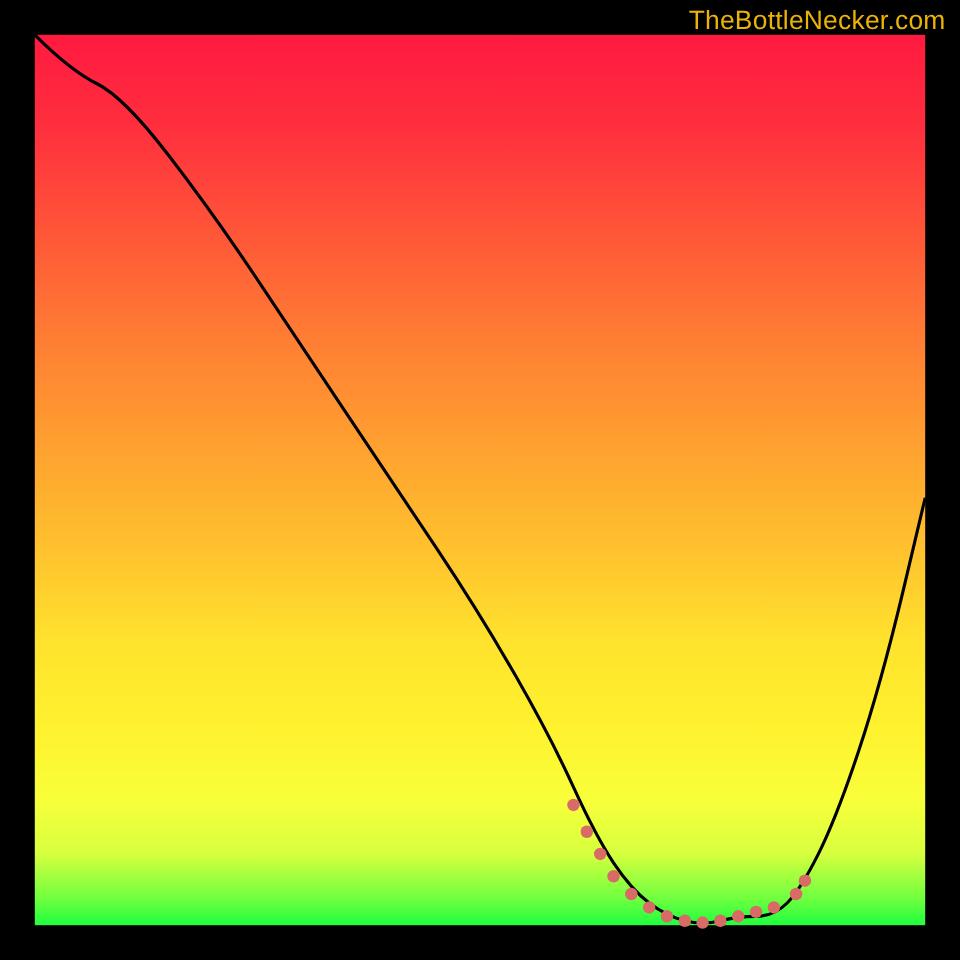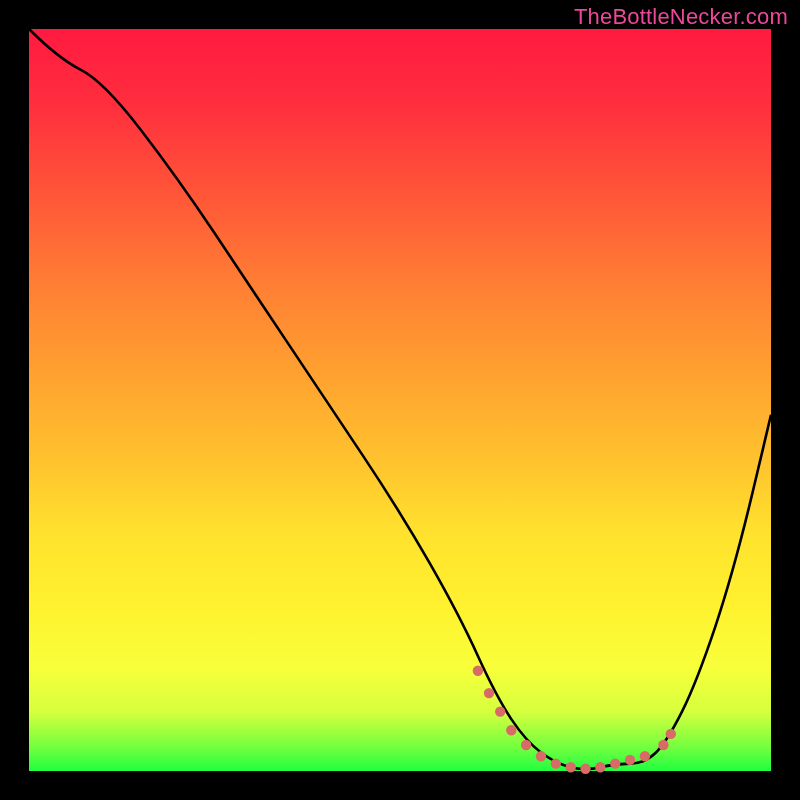--- a/index.html
+++ b/index.html
@@ -43,21 +43,21 @@
     left: 29px;
     top: 29px;
     width: 742px;
     height: 742px;
     overflow: visible;
   }
   .watermark {
     position: absolute;
     top: 4px;
     right: 12px;
-    color: #ec4899;
+    color: #eab308;
     font-size: 22px;
     letter-spacing: 0.2px;
     user-select: none;
   }
 </style>
 </head>
 <body>
 
 <div class="chart-container">
   <div class="plot-area"></div>

